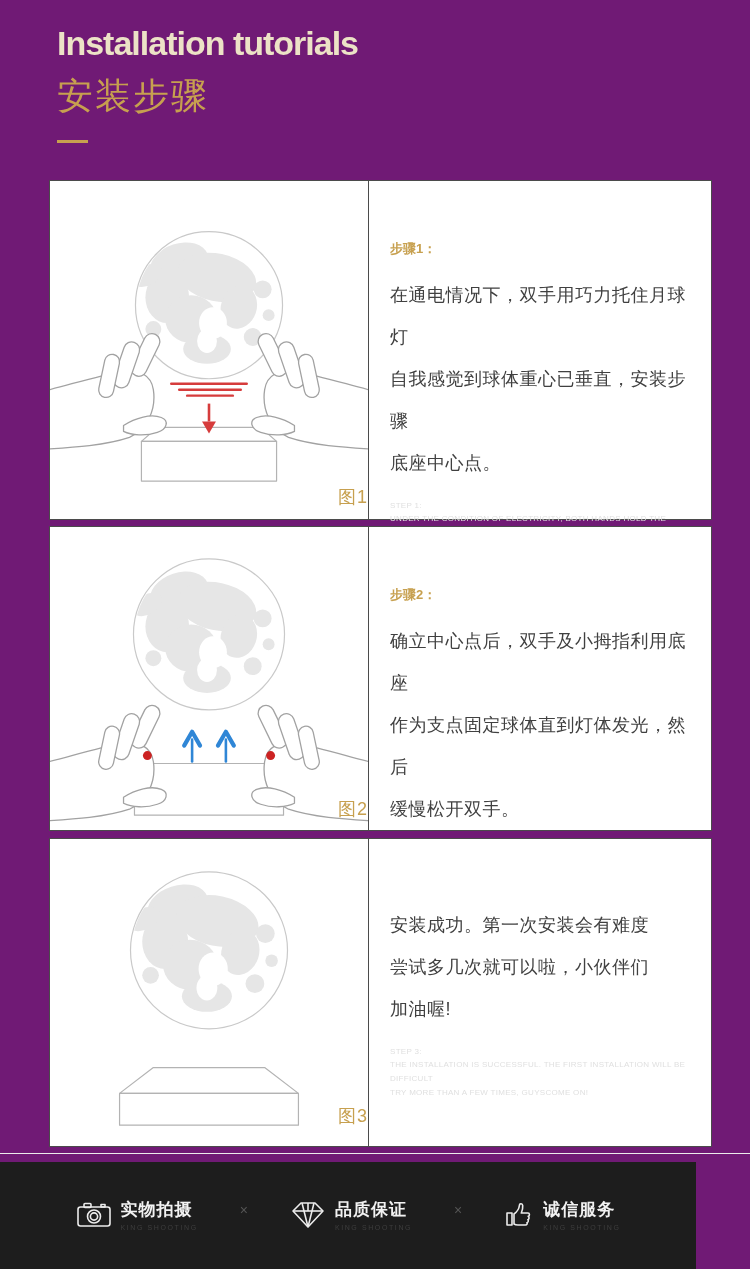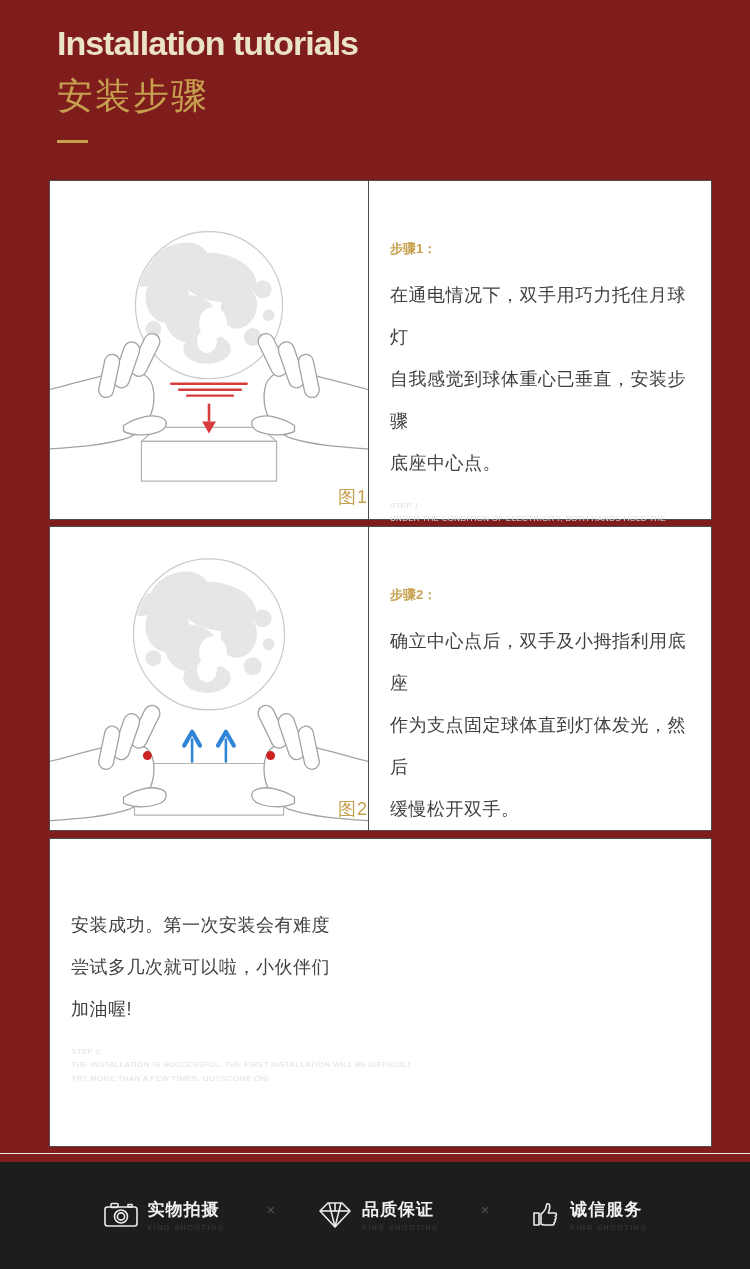--- a/index.html
+++ b/index.html
@@ -1,16 +1,16 @@
 <!DOCTYPE html>
 <html><head>
 <meta charset="utf-8">
 <style>
   html,body{margin:0;padding:0;background:#fff;}
-  .page{position:relative;width:750px;height:1269px;background:#7f1d1d;overflow:hidden;
+  .page{position:relative;width:750px;height:1269px;background:#701a75;overflow:hidden;
         font-family:"Liberation Sans","DejaVu Sans",sans-serif;}
 
   
   .header{position:absolute;left:57px;top:24px;}
   .title-en{font-size:34px;font-weight:700;letter-spacing:-1px;color:#ece2c6;line-height:1.15;}
   .title-zh{font-size:36px;color:#c7a04f;margin-top:9px;letter-spacing:2px;}
   .title-dash{width:31px;height:3px;background:#c7a04f;margin-top:19px;}
 
   
   .step-box{position:absolute;left:49px;width:663px;border:1px solid #4b4b4b;
@@ -25,21 +25,21 @@
   .cap-a{bottom:10px;} .cap-b{bottom:9px;} .cap-c{bottom:18px;}
   .text-cell{flex:1;padding:54px 20px 0 21px;box-sizing:border-box;}
   .step-heading{font-size:13px;font-weight:700;color:#c7a04f;line-height:28px;}
   .step-body{margin-top:12px;font-size:18px;color:#404040;line-height:2.33;
              white-space:pre-line;letter-spacing:0.5px;}
   .step-note{margin-top:14px;font-size:8px;color:#e0e0e0;line-height:1.7;
              white-space:pre-line;letter-spacing:0.3px;}
 
   
   .sep-line{position:absolute;left:0;top:1153px;width:750px;height:1px;background:#ececec;}
-  .footer{position:absolute;left:0;top:1162px;width:750px;height:107px;background:#1d1d1d;
+  .footer{position:absolute;left:0;top:1162px;width:696px;height:107px;background:#1d1d1d;
           display:flex;align-items:center;justify-content:center;}
   .badge{display:flex;align-items:center;margin:0 14px;}
   .badge svg{flex:none;}
   .badge-texts{margin-left:9px;}
   .badge-label{font-size:17px;font-weight:700;color:#f2f2f2;letter-spacing:1px;line-height:1.2;}
   .badge-sub{font-size:7px;color:#3e3e3e;letter-spacing:1.6px;margin-top:3px;}
   .badge-sep{color:#555;font-size:14px;margin:0 28px;padding-bottom:12px;}
 
   .hidden-defs{position:absolute;width:0;height:0;overflow:hidden;}
 </style>
@@ -165,20 +165,36 @@
 作为支点固定球体直到灯体发光，然后
 缓慢松开双手。</div>
       <div class="step-note">STEP 2:
 AFTER THE ESTABLISHMENT OF THE CENTER POINT, THE BASE OF BOTH HANDS AND
 THUMB IS USED AS A FULCRUM, THE SPHERE MUST BE FIXED UNTIL THE LAMP BODY IS
 SHINING.SLOW DOWN YOUR HANDS.</div>
     </div>
   </section>
 
   <section class="step-box box3">
+    <div class="fig-cell">
+      <svg viewBox="0 0 320 310">
+        <clipPath id="fig3clip">
+            <circle cx="160" cy="112" r="78"></circle>
+          </clipPath>
+        <circle cx="160" cy="112" r="79" fill="#fff" stroke="#c9c9c9" stroke-width="1.2"></circle>
+        <g clip-path="url(#fig3clip)">
+          <use href="#moon-patches" transform="translate(160 112) scale(1.05)"></use>
+        </g>
+        <g fill="#fff" stroke="#b3b3b3" stroke-width="1.2" stroke-linejoin="round">
+          <polygon points="104,230 216,230 250,256 70,256"></polygon>
+          <rect x="70" y="256" width="180" height="32"></rect>
+        </g>
+      </svg>
+      <div class="fig-caption cap-c">图3</div>
+    </div>
     <div class="text-cell">
       <div class="step-body">安装成功。第一次安装会有难度
 尝试多几次就可以啦，小伙伴们
 加油喔!</div>
       <div class="step-note">STEP 3:
 THE INSTALLATION IS SUCCESSFUL. THE FIRST INSTALLATION WILL BE DIFFICULT
 TRY MORE THAN A FEW TIMES, GUYSCOME ON!</div>
     </div>
   </section>
 

